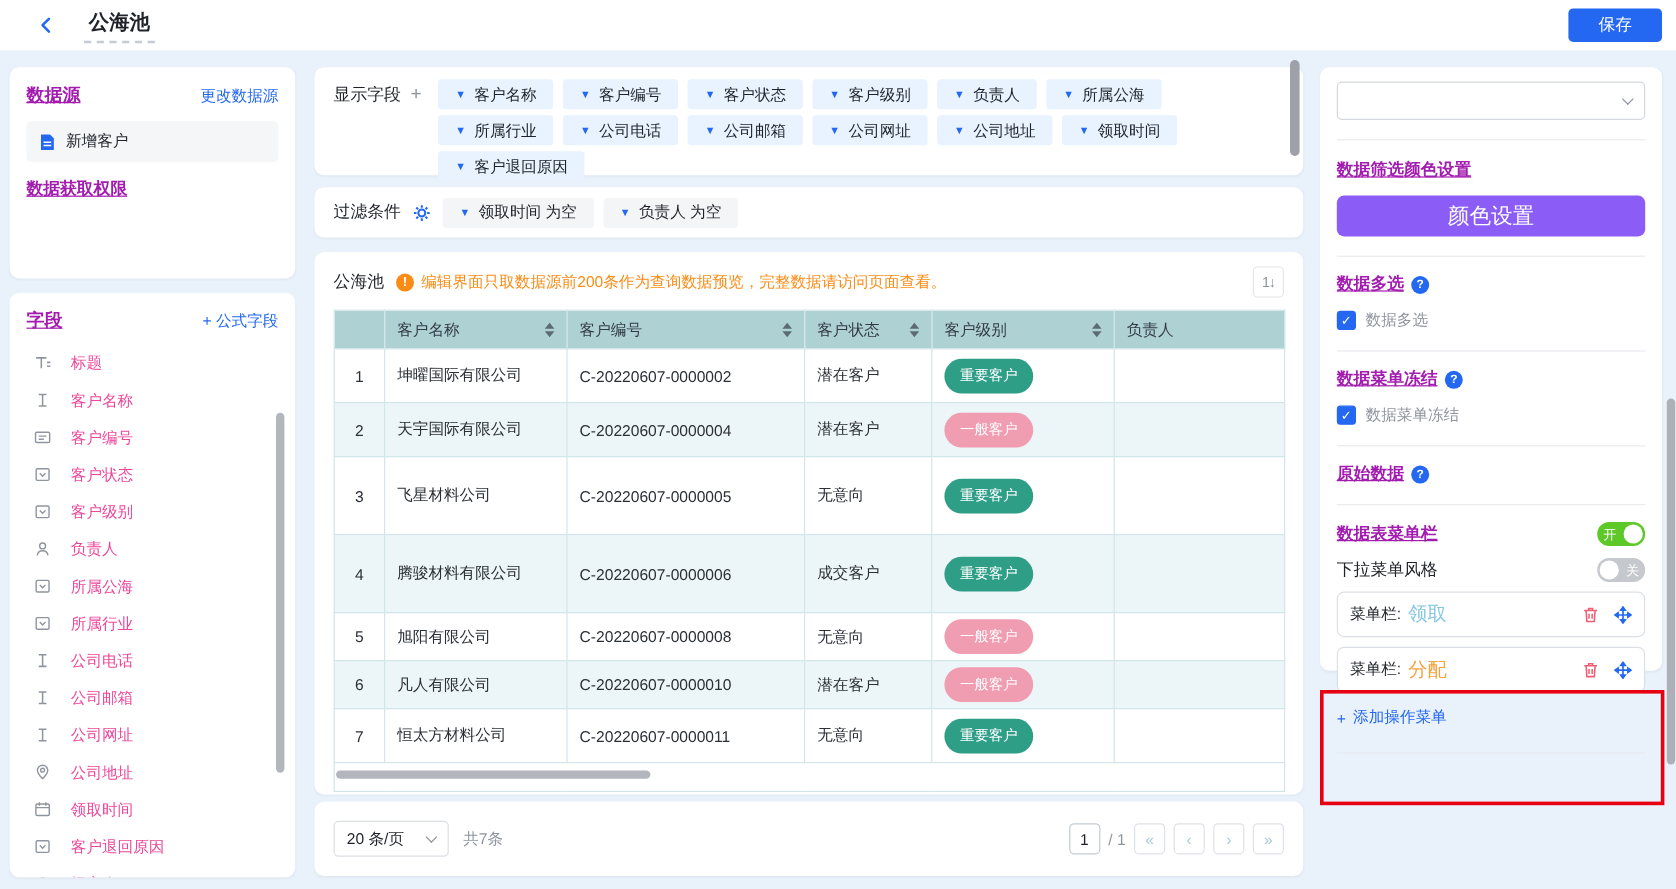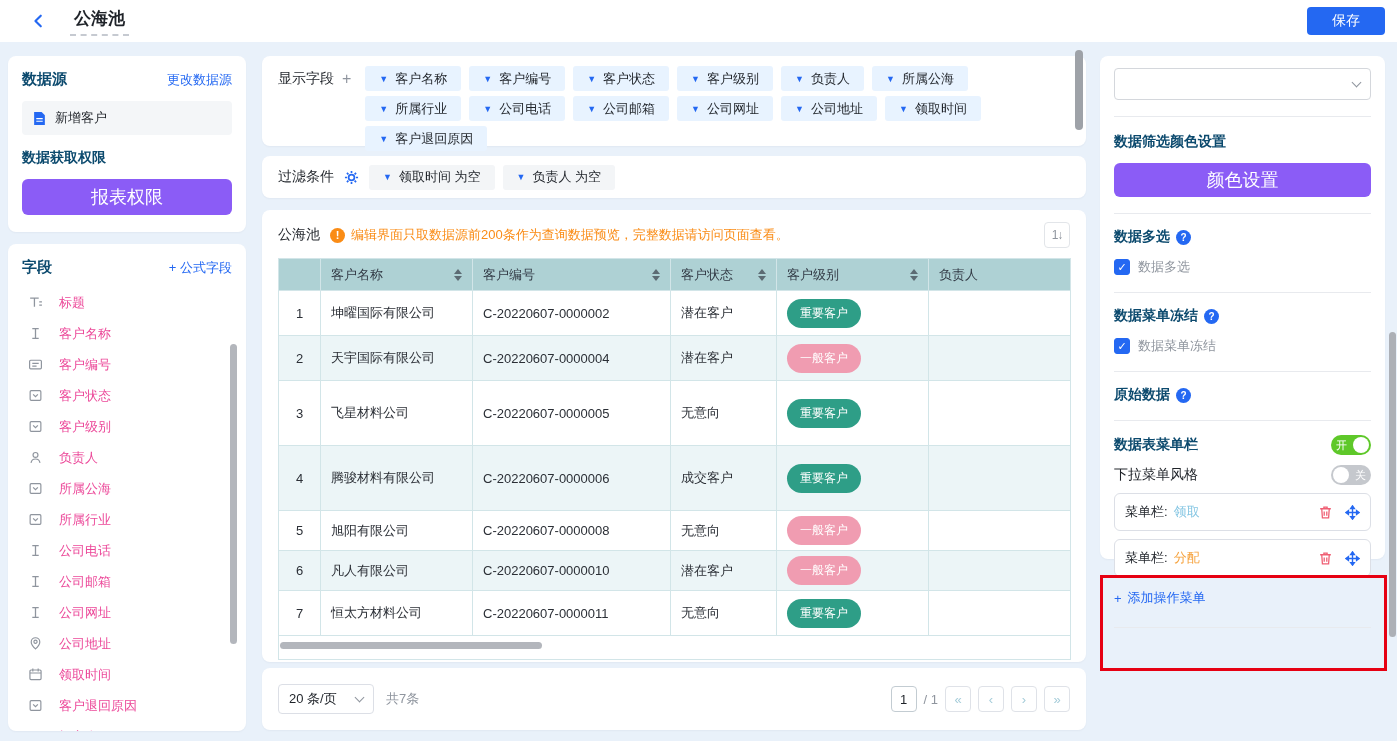--- a/index.html
+++ b/index.html
@@ -11,21 +11,21 @@
   .back { width:26px; height:26px; display:flex; align-items:center; justify-content:center; cursor:pointer; margin-left:14px; }
   .page-title { font-size:17px; font-weight:bold; margin-left:18px; border-bottom:2px dashed #c6cad1; padding:0 4px 4px 4px; }
   .save-btn { position:absolute; right:12px; top:7px; width:78px; height:28px; background:#2468f2; color:#fff; border:none; border-radius:4px; font-size:14px; cursor:pointer; }
 
   
   .card { position:absolute; background:#fff; border-radius:8px; box-shadow:0 1px 2px rgba(31,35,41,.04); }
 
   
   .ds-card { left:8px; top:56px; width:238px; height:176px; padding:14px; }
   .row-between { display:flex; align-items:center; justify-content:space-between; }
-  .sec-title { font-size:14px; font-weight:bold; color:#0c4a6e; }
+  .sec-title { font-size:14px; font-weight:bold; color:#a21caf;text-decoration:underline; }
   .link { color:#2468f2; font-size:13px; cursor:pointer; }
   .ds-item { margin-top:12px; height:34px; background:#f4f6f8; border-radius:4px; display:flex; align-items:center; gap:8px; padding:0 10px; cursor:pointer; }
   .blue-btn { display:block; width:100%; height:36px; background:#8b5cf6; color:#fff; border:none; border-radius:6px; font-size:18px; cursor:pointer; }
   .mt12{margin-top:12px}.mt14{margin-top:14px}.mt16{margin-top:16px}
 
   .fields-card { left:8px; top:244px; width:238px; height:487px; padding:14px; overflow:hidden; }
   .field-list { margin-top:10px; }
   .field-item { height:31px; display:flex; align-items:center; gap:16px; padding-left:6px; color:#ec4899; cursor:grab; }
   .ficon { width:15px; height:15px; display:inline-flex; }
   .ficon svg { width:15px; height:15px; }
@@ -83,21 +83,21 @@
   .chk { width:16px; height:16px; border-radius:3px; border:1px solid #c9ccd1; background:#fff; display:inline-flex; align-items:center; justify-content:center; color:#fff; font-size:11px; }
   .chk.checked { background:#2468f2; border-color:#2468f2; }
   .chk-label { color:#8f959e; }
   .plain-label { color:#1f2329; font-size:14px; }
   .toggle { width:40px; height:20px; border-radius:10px; display:inline-flex; align-items:center; padding:0 2px; cursor:pointer; }
   .toggle.on { background:#5ec829; justify-content:space-between; }
   .toggle.off { background:#c5c8cd; justify-content:space-between; }
   .t-label { color:#fff; font-size:11px; padding:0 3px; }
   .knob { width:16px; height:16px; border-radius:50%; background:#fff; }
   .menu-item { margin-top:8px; height:38px; border:1px solid #dcdfe6; border-radius:6px; display:flex; align-items:center; padding:0 10px; gap:6px; background:#fff; position:relative; z-index:2; }
-  .mi-value { font-size:13px; }
+  .mi-value { font-size:16px; }
   .mi-icons { margin-left:auto; display:flex; gap:12px; }
   .mi-ic { width:15px; height:15px; display:inline-flex; cursor:pointer; }
   .mi-ic svg { width:15px; height:15px; }
   .add-link { margin-top:12px; color:#2468f2; display:flex; gap:6px; align-items:center; cursor:pointer; }
 
   .annotation { position:absolute; left:1100px; top:575px; width:287px; height:96px; border:3px solid #e60012; z-index:40; pointer-events:none; }
   .win-thumb { position:absolute; left:1389px; top:332px; width:7px; height:305px; background:#adb0b6; border-radius:4px; z-index:6; }
   .mid-thumb { position:absolute; left:1075px; top:50px; width:8px; height:80px; background:#9ea2a8; border-radius:4px; z-index:6; }
 </style>
 </head>
@@ -121,21 +121,20 @@
   <div class="ds-item">
     <span class="ficon">
       <svg viewBox="0 0 14 14">
           <path fill="#2468f2" d="M2 1h7l3 3v9H2z"></path>
           <path fill="#fff" d="M4 6.5h6v1.1H4zM4 9h6v1.1H4z"></path>
         </svg>
     </span>
     <span>新增客户</span>
   </div>
   <div class="sec-title mt14">数据获取权限</div>
-  <button class="blue-btn mt12">报表权限</button>
 </div>
 
 <div class="card fields-card">
   <div class="row-between">
     <span class="sec-title" style="font-size:15px">字段</span>
     <span class="link"><span>+ </span><span>公式字段</span></span>
   </div>
   <div class="field-list">
       <div class="field-item">
       <span class="ficon">

